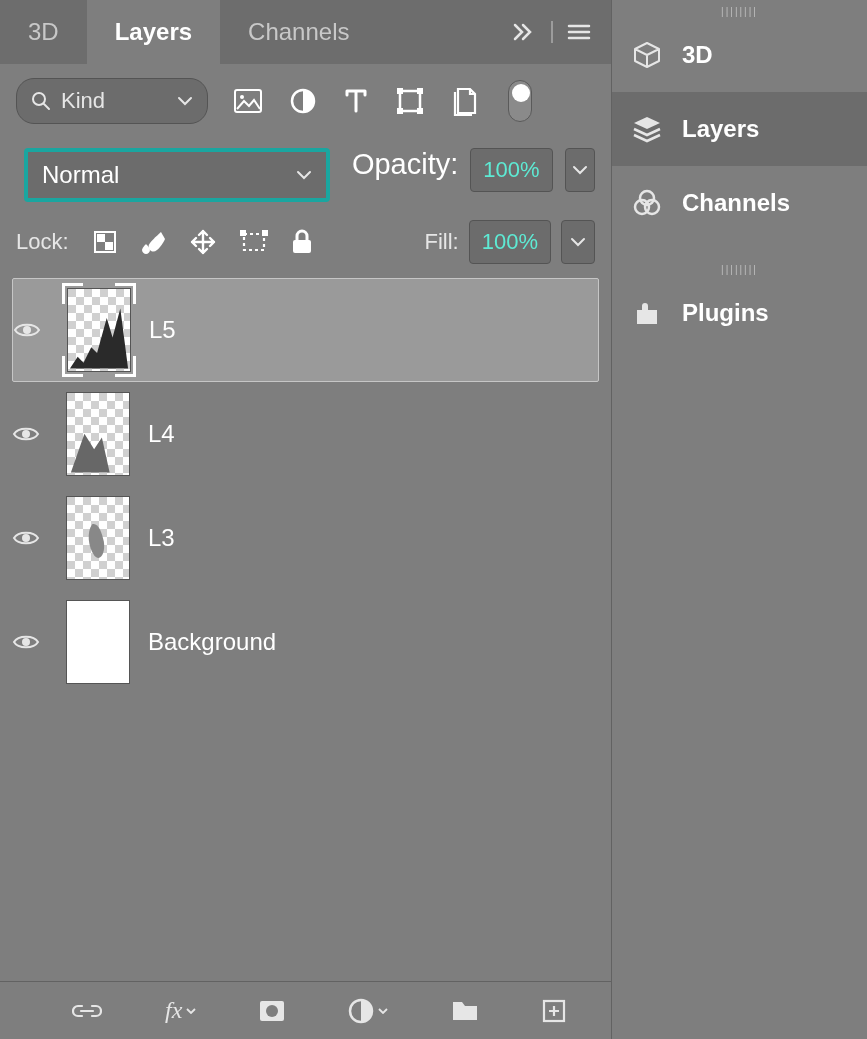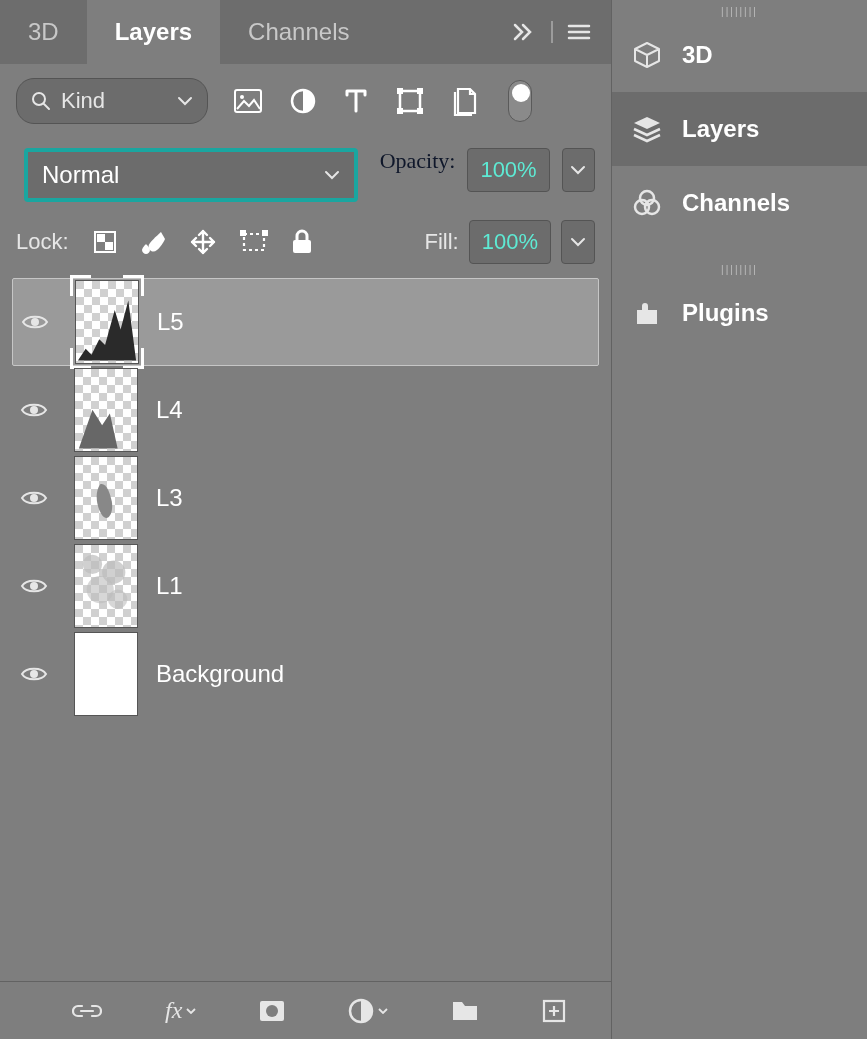--- a/index.html
+++ b/index.html
@@ -114,21 +114,21 @@
     border: 4px solid #1aa6a0;
     border-radius: 4px;
     display: flex;
     align-items: center;
     padding: 0 14px;
     font-size: 24px;
     color: #fff;
     cursor: pointer;
   }
   .blend-select .chev { margin-left: auto; }
-  .lbl { font-size: 22px; color: #0f172a; margin-left: 10px; font-family: Liberation Serif, serif; }
+  .lbl { font-size: 29px; color: #ffffff; margin-left: 10px; }
   .valbox {
     display:flex; align-items:center;
     background:#6c6c6c; border:1px solid #545454;
     height:44px; border-radius:4px;
     padding:0 12px; font-size:22px; color:#5eead4;
   }
   .chev-btn {
     width:34px; height:44px;
     background:#6c6c6c; border:1px solid #545454;
     display:flex; align-items:center; justify-content:center;
@@ -152,23 +152,23 @@
     margin-left:auto;
     display:flex; align-items:center; gap:10px;
   }
   
   .layers-list {
     flex:1;
     padding: 0 12px 0 12px;
   }
   .layer-row {
     display:flex; align-items:center;
-    height: 88px;
+    height: 104px;
     gap: 18px;
-    padding-left: 8px;
+    padding-left: 0;
     cursor:pointer;
   }
   .layer-row.selected {
     background: #9a9a9a;
     border:1px solid #c6c6c6;
     border-radius:2px;
   }
   .eye {
     width: 36px; text-align:center;
     color:#e6e6e6;
@@ -419,37 +419,20 @@
         </span>
         <div class="thumb">
           <svg class="content" viewBox="0 0 64 84">
               <path d="M26 28 C20 36 22 52 28 60 C34 68 40 58 38 46 C36 36 32 26 26 28 Z" fill="#888"></path>
             </svg>
         </div>
         <span class="layer-name">L3</span>
       </div>
 
 
-      <div class="layer-row">
-        <span class="eye">
-          <svg width="28" height="18" viewBox="0 0 28 18">
-              <path d="M2 9 C6 2 22 2 26 9 C22 16 6 16 2 9 Z" stroke="#e6e6e6" stroke-width="2" fill="none"></path>
-              <circle cx="14" cy="9" r="4" fill="#e6e6e6"></circle>
-            </svg>
-        </span>
-        <div class="thumb">
-          <svg class="content" viewBox="0 0 64 84">
-            <circle cx="18" cy="20" r="10" fill="#bcbcbc" opacity="0.7"></circle>
-            <circle cx="40" cy="28" r="12" fill="#bcbcbc" opacity="0.7"></circle>
-            <circle cx="26" cy="46" r="14" fill="#bcbcbc" opacity="0.6"></circle>
-            <circle cx="44" cy="56" r="10" fill="#bcbcbc" opacity="0.6"></circle>
-          </svg>
-        </div>
-        <span class="layer-name">L1</span>
-      </div>
 
       <div class="layer-row">
         <span class="eye">
           <svg width="28" height="18" viewBox="0 0 28 18">
               <path d="M2 9 C6 2 22 2 26 9 C22 16 6 16 2 9 Z" stroke="#e6e6e6" stroke-width="2" fill="none"></path>
               <circle cx="14" cy="9" r="4" fill="#e6e6e6"></circle>
             </svg>
         </span>
         <div class="thumb blank"></div>
         <span class="layer-name">Background</span>

